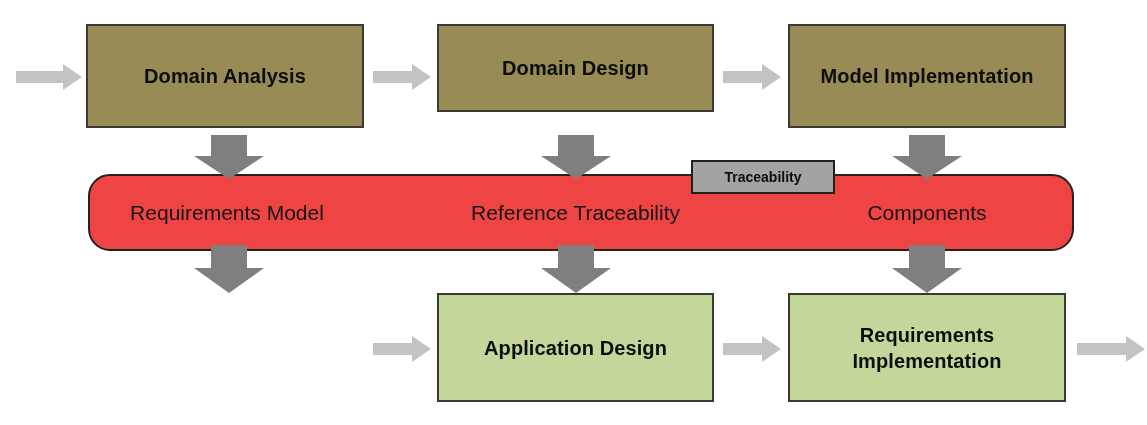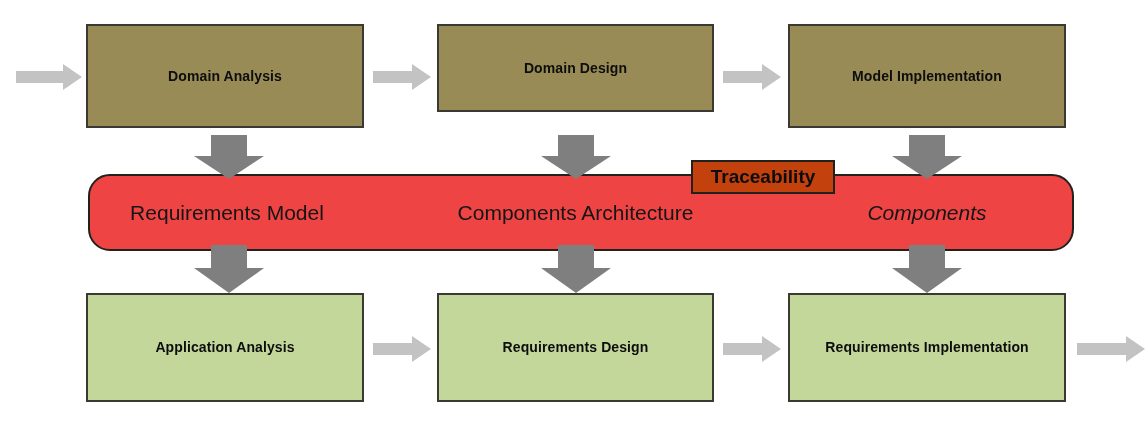--- a/index.html
+++ b/index.html
@@ -19,21 +19,21 @@
   
   .proc-box {
     position: absolute;
     box-sizing: border-box;
     border: 2px solid #3a3a32;
     display: flex;
     align-items: center;
     justify-content: center;
     text-align: center;
     font-weight: bold;
-    font-size: 14px;
+    font-size: 20px;
     line-height: 1.30;
     color: #0d0d0d;
     letter-spacing: 0.1px;
     padding: 2px 6px;
   }
   .proc-box.domain   { background: #988b55; }
   .proc-box.app      { background: #c4d79b; }
 
   
   #artifact-band {
@@ -52,27 +52,27 @@
     justify-content: center;
     font-size: 21px;
     color: #151515;
     white-space: nowrap;
   }
 
   
   #traceability-box {
     position: absolute;
     box-sizing: border-box;
-    background: #c2410c;
+    background: #a3a3a3;
     border: 2px solid #23211c;
     display: flex;
     align-items: center;
     justify-content: center;
     font-weight: bold;
-    font-size: 19px;
+    font-size: 14px;
     color: #0d0d0d;
     z-index: 5;
   }
 
   
   .arrow-right {
     position: absolute;
     background: #c3c3c3;
   }
   .arrow-right .shaft {
@@ -124,29 +124,26 @@
       <span>Domain Analysis</span>
     </div>
     <div class="proc-box domain" style="left: 437px; top: 24px; width: 277px; height: 88px;">
       <span>Domain Design</span>
     </div>
     <div class="proc-box domain" style="left: 788px; top: 24px; width: 278px; height: 104px;">
       <span>Model Implementation</span>
     </div>
     <div id="artifact-band" style="left: 88px; top: 174px; width: 986px; height: 77px;">
       <div class="artifact-label" style="left: -2px; width: 278px;">Requirements Model</div>
-      <div class="artifact-label" style="left: 347px; width: 277px;">Components Architecture</div>
-      <div class="artifact-label" style="left: 698px; width: 278px; font-style: italic;">Components</div>
+      <div class="artifact-label" style="left: 347px; width: 277px;">Reference Traceability</div>
+      <div class="artifact-label" style="left: 698px; width: 278px;">Components</div>
     </div>
     <div id="traceability-box" style="left: 691px; top: 160px; width: 144px; height: 34px;">Traceability</div>
-    <div class="proc-box app" style="left: 86px; top: 293px; width: 278px; height: 109px;">
-      <span>Application Analysis</span>
-    </div>
     <div class="proc-box app" style="left: 437px; top: 293px; width: 277px; height: 109px;">
-      <span>Requirements Design</span>
+      <span>Application Design</span>
     </div>
     <div class="proc-box app" style="left: 788px; top: 293px; width: 278px; height: 109px;">
       <span>Requirements Implementation</span>
     </div>
     <div class="arrow-right" style="left: 16px; top: 64px; width: 66px; height: 26px;">
       <div class="shaft" style="width: 47px;"></div>
       <div class="head" style="border-top-width: 13px; border-bottom-width: 13px; border-left-width: 19px;"></div>
     </div>
     <div class="arrow-right" style="left: 373px; top: 64px; width: 58px; height: 26px;">
       <div class="shaft" style="width: 39px;"></div>

